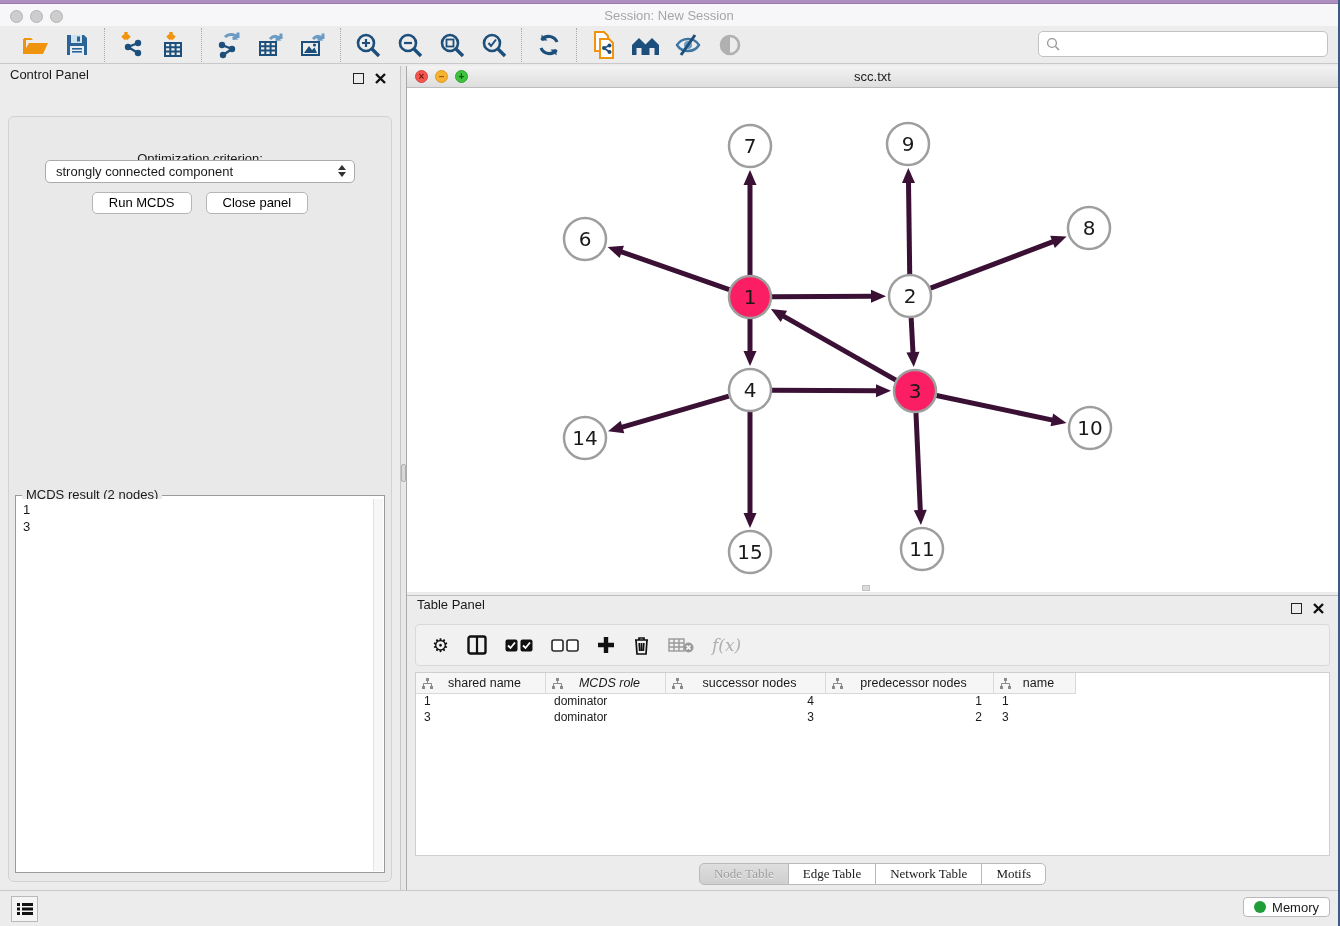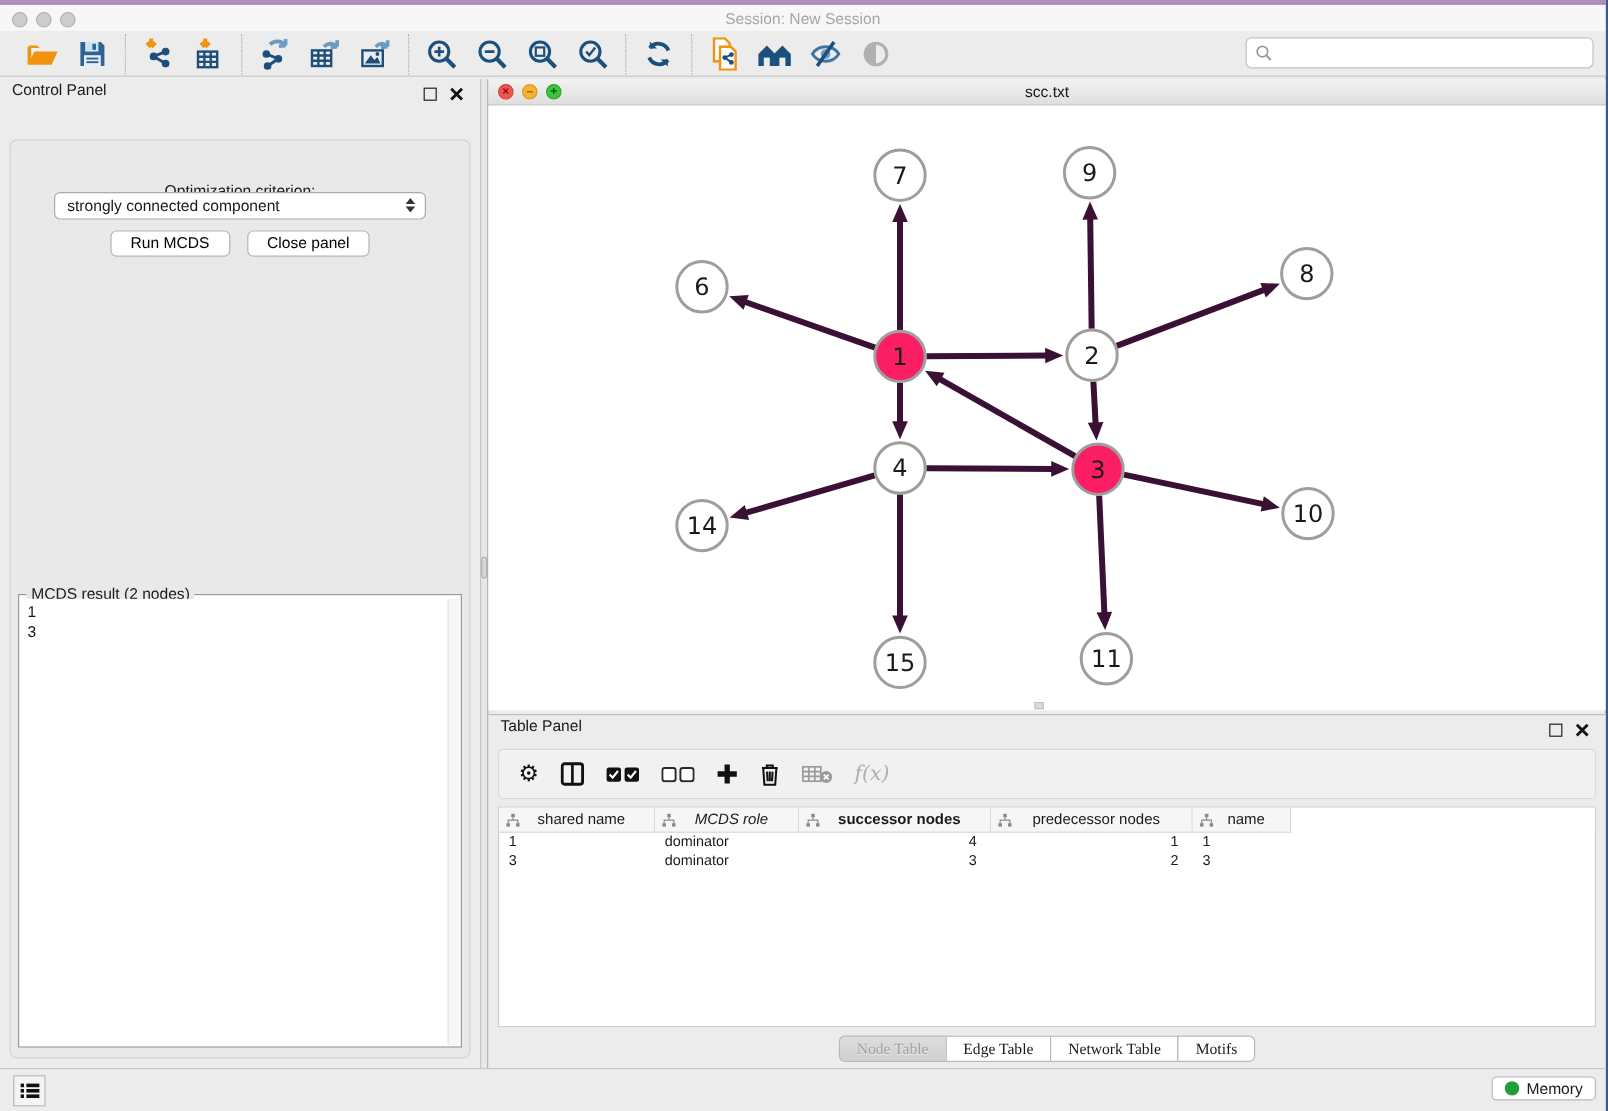--- a/index.html
+++ b/index.html
@@ -425,21 +425,21 @@
           <svg width="13" height="11" viewBox="0 0 13 11" style="margin-left:5px">
             <g fill="#8a8a8a">
               <rect x="5" y="0" width="3" height="3"></rect>
               <rect x="1" y="8" width="3" height="3"></rect>
               <rect x="9" y="8" width="3" height="3"></rect>
             </g>
             <path d="M6.5 3 V5.5 M2.5 8 V5.5 H10.5 V8" stroke="#8a8a8a" stroke-width="1" fill="none"></path>
           </svg>
           <span class="hlabel">MCDS role</span>
         </div>
-        <div class="dt-hcell" style="width: 160px; font-weight: bold;">
+        <div class="dt-hcell" style="width: 160px;">
           <svg width="13" height="11" viewBox="0 0 13 11" style="margin-left:5px">
             <g fill="#8a8a8a">
               <rect x="5" y="0" width="3" height="3"></rect>
               <rect x="1" y="8" width="3" height="3"></rect>
               <rect x="9" y="8" width="3" height="3"></rect>
             </g>
             <path d="M6.5 3 V5.5 M2.5 8 V5.5 H10.5 V8" stroke="#8a8a8a" stroke-width="1" fill="none"></path>
           </svg>
           <span class="hlabel">successor nodes</span>
         </div>

